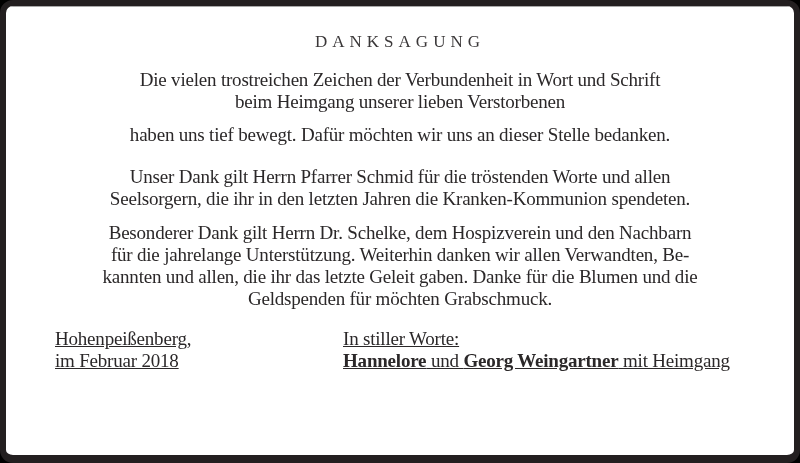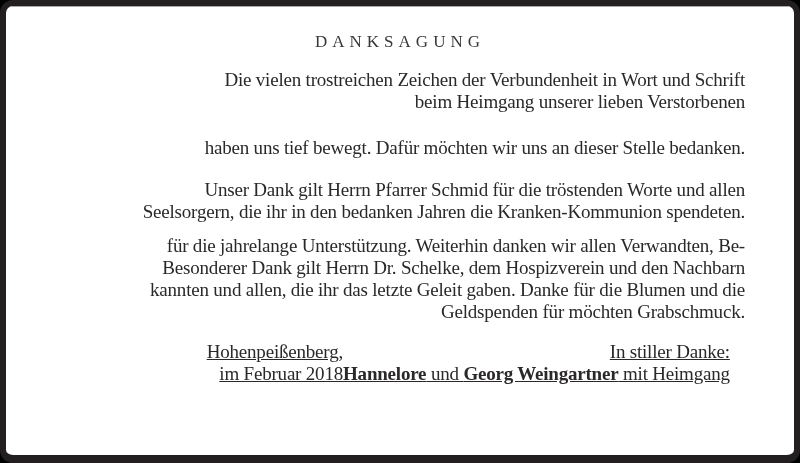--- a/index.html
+++ b/index.html
@@ -33,32 +33,31 @@
     font-size:17px;
     line-height:20px;
     letter-spacing:5px;
     color:#3a3738;
   }
   .body-line{
     font-size:19px;
     line-height:22px;
     letter-spacing:-0.2px;
     white-space:nowrap;
-    text-align:right;
   }
   .intro{margin-top:17px;}
   .deceased-name{
     margin:12px 0 0 0;
     font-size:44px;
     line-height:52px;
     font-weight:normal;
     letter-spacing:0.5px;
     color:#171515;
   }
-  .gratitude{margin-top:24px;}
+  .gratitude{margin-top:11px;}
   .para-clergy{margin-top:20px;}
   .para-special{margin-top:12px;}
   .footer{
     margin-top:18px;
     display:flex;
     text-align:left;
     text-decoration:underline;
   }
   .place-date{
     width:288px;
@@ -77,35 +76,35 @@
     <div class="intro">
       <div class="body-line">Die vielen trostreichen Zeichen der Verbundenheit in Wort und Schrift</div>
       <div class="body-line">beim Heimgang unserer lieben Verstorbenen</div>
     </div>
 
 
     <div class="body-line gratitude">haben uns tief bewegt. Dafür möchten wir uns an dieser Stelle bedanken.</div>
 
     <div class="para-clergy">
       <div class="body-line">Unser Dank gilt Herrn Pfarrer Schmid für die tröstenden Worte und allen</div>
-      <div class="body-line">Seelsorgern, die ihr in den bedanken Jahren die Kranken-Kommunion spendeten.</div>
+      <div class="body-line">Seelsorgern, die ihr in den letzten Jahren die Kranken-Kommunion spendeten.</div>
     </div>
 
     <div class="para-special">
+      <div class="body-line">Besonderer Dank gilt Herrn Dr. Schelke, dem Hospizverein und den Nachbarn</div>
       <div class="body-line">für die jahrelange Unterstützung. Weiterhin danken wir allen Verwandten, Be-</div>
-      <div class="body-line">Besonderer Dank gilt Herrn Dr. Schelke, dem Hospizverein und den Nachbarn</div>
       <div class="body-line">kannten und allen, die ihr das letzte Geleit gaben. Danke für die Blumen und die</div>
       <div class="body-line">Geldspenden für möchten Grabschmuck.</div>
     </div>
 
     <div class="footer">
       <div class="place-date">
         <div class="body-line">Hohenpeißenberg,</div>
         <div class="body-line">im Februar 2018</div>
       </div>
       <div class="mourners">
-        <div class="body-line">In stiller Danke:</div>
+        <div class="body-line">In stiller Worte:</div>
         <div class="body-line"><span class="bold">Hannelore</span><span> und </span><span class="bold">Georg Weingartner</span><span> mit Heimgang</span></div>
       </div>
     </div>
 
   </div>
 </div>
 
 </body></html>

